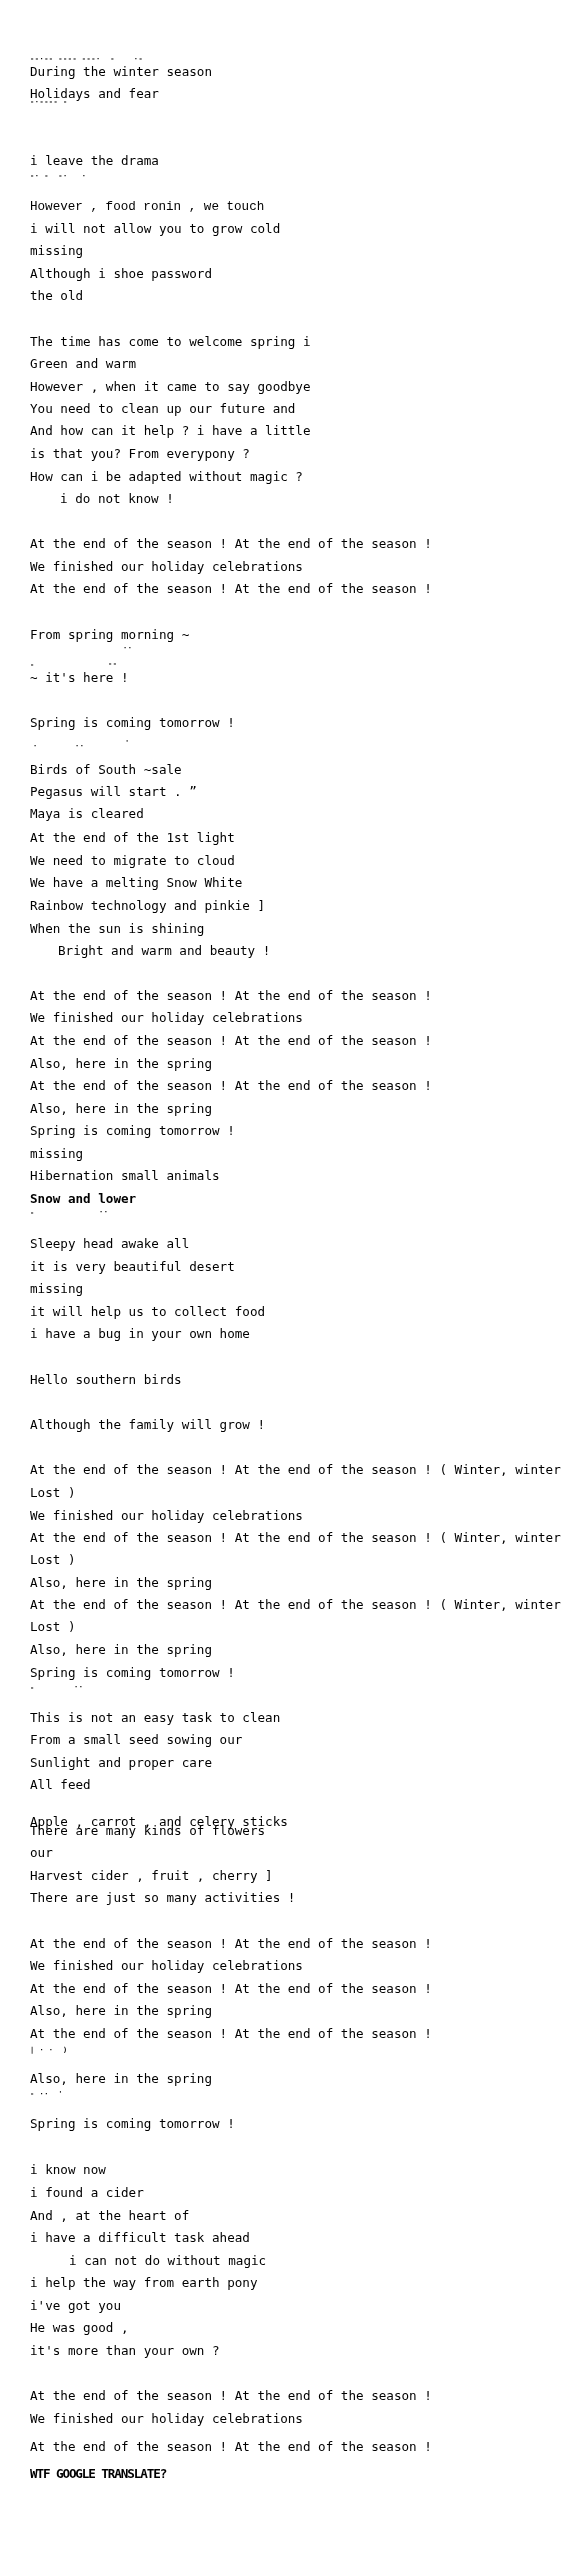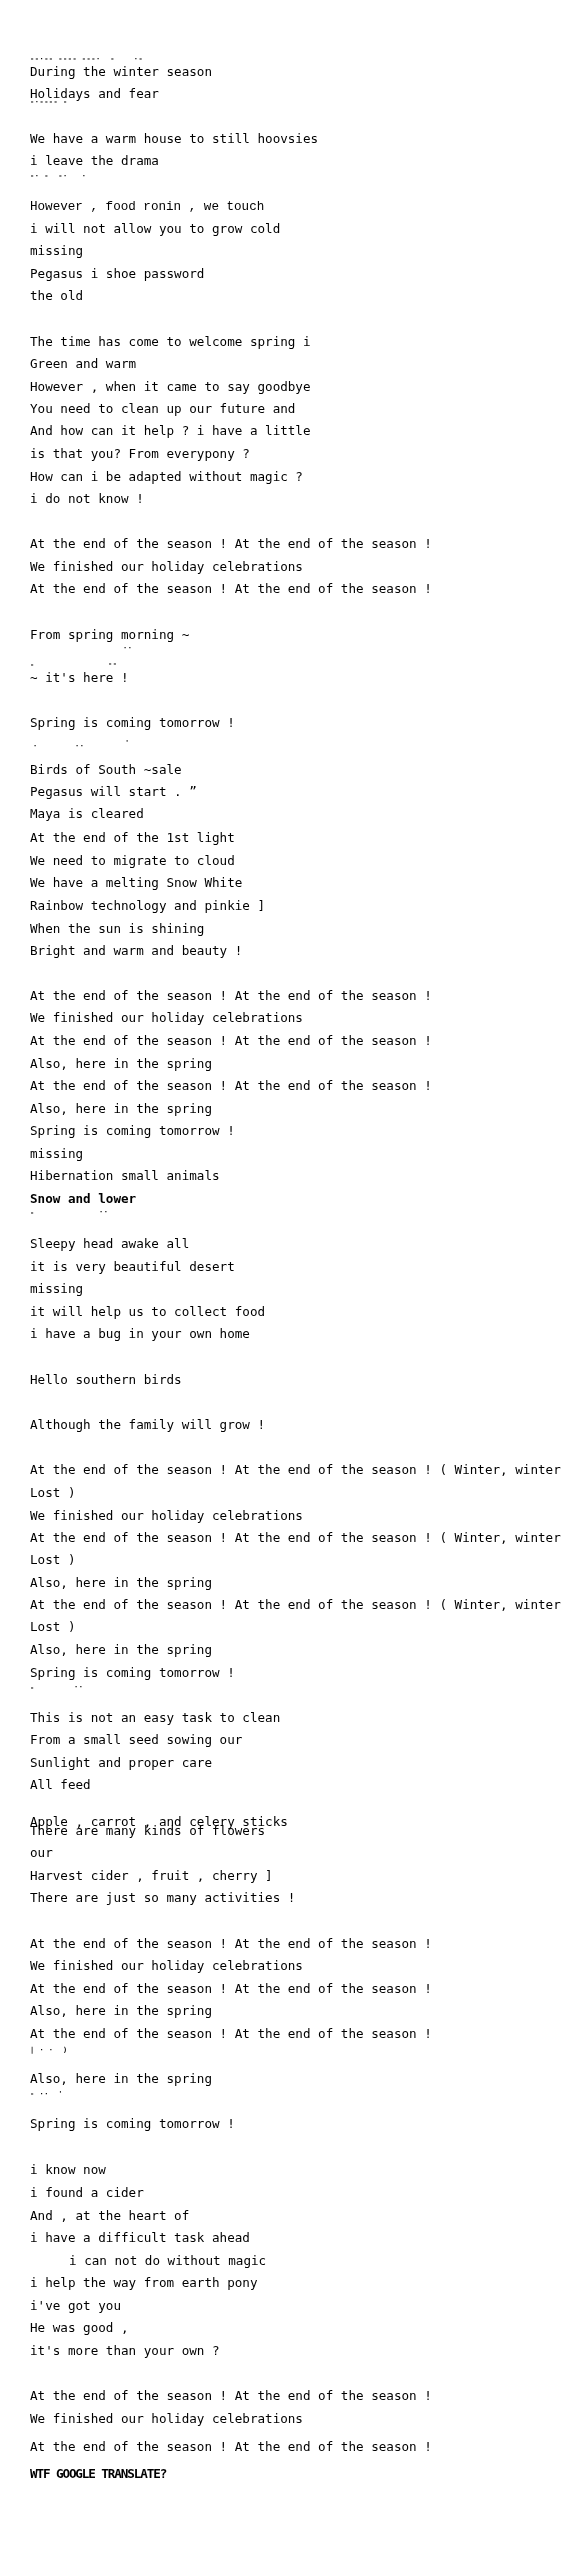--- a/index.html
+++ b/index.html
@@ -35,50 +35,49 @@
     color:#000000;
   }
 </style>
 </head>
 <body>
 
 <div class="page" style="background: rgb(255, 255, 255); color: rgb(0, 0, 0);">
 
 <div class="line" style="top: 61px;">During the winter season</div>
     <div class="line" style="top: 83px;">Holidays and fear</div>
-    <div class="line" style="top: 128px;">We have a warm house to still hoovsies</div>
     <div class="line" style="top: 150px;">i leave the drama</div>
     <div class="line" style="top: 196px; font-family: Liberation Mono, monospace;">However , food ronin , we touch</div>
     <div class="line" style="top: 218px;">i will not allow you to grow cold</div>
     <div class="line" style="top: 240px;">missing</div>
-    <div class="line" style="top: 263px;">Pegasus i shoe password</div>
+    <div class="line" style="top: 263px;">Although i shoe password</div>
     <div class="line" style="top: 285px;">the old</div>
     <div class="line" style="top: 331px;">The time has come to welcome spring i</div>
     <div class="line" style="top: 353px;">Green and warm</div>
     <div class="line" style="top: 398px;">You need to clean up our future and</div>
     <div class="line" style="top: 376px;">However , when it came to say goodbye</div>
     <div class="line" style="top: 420px;">And how can it help ? i have a little</div>
     <div class="line" style="top: 443px;">is that you? From everypony ?</div>
     <div class="line" style="top: 466px;">How can i be adapted without magic ?</div>
-    <div class="line" style="top: 488px;">i do not know !</div>
+    <div class="line" style="top: 488px; margin-left: 30px;">i do not know !</div>
     <div class="line" style="top: 533px;">At the end of the season ! At the end of the season !</div>
     <div class="line" style="top: 556px;">We finished our holiday celebrations</div>
     <div class="line" style="top: 578px;">At the end of the season ! At the end of the season !</div>
     <div class="line" style="top: 624px;">From spring morning ~</div>
     <div class="line" style="top: 667px;">~ it's here !</div>
     <div class="line" style="top: 712px;">Spring is coming tomorrow !</div>
     <div class="line" style="top: 759px;">Birds of South ~sale</div>
     <div class="line" style="top: 781px;">Pegasus will start . ”</div>
     <div class="line" style="top: 803px;">Maya is cleared</div>
     <div class="line" style="top: 827px;">At the end of the 1st light</div>
     <div class="line" style="top: 850px;">We need to migrate to cloud</div>
     <div class="line" style="top: 872px;">We have a melting Snow White</div>
     <div class="line" style="top: 895px;">Rainbow technology and pinkie ]</div>
     <div class="line" style="top: 918px;">When the sun is shining</div>
-    <div class="line" style="top: 940px;">Bright and warm and beauty !</div>
+    <div class="line" style="top: 940px; margin-left: 28px;">Bright and warm and beauty !</div>
     <div class="line" style="top: 985px;">At the end of the season ! At the end of the season !</div>
     <div class="line" style="top: 1007px;">We finished our holiday celebrations</div>
     <div class="line" style="top: 1030px;">At the end of the season ! At the end of the season !</div>
     <div class="line" style="top: 1053px;">Also, here in the spring</div>
     <div class="line" style="top: 1075px;">At the end of the season ! At the end of the season !</div>
     <div class="line" style="top: 1098px;">Also, here in the spring</div>
     <div class="line" style="top: 1120px;">Spring is coming tomorrow !</div>
     <div class="line" style="top: 1143px;">missing</div>
     <div class="line" style="top: 1165px;">Hibernation small animals</div>
     <div class="line" style="top: 1188px; font-weight: bold;">Snow and lower</div>

